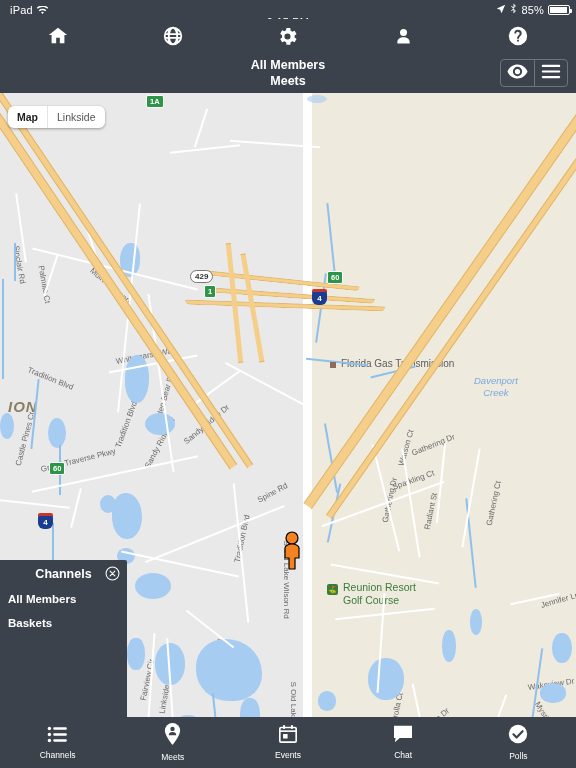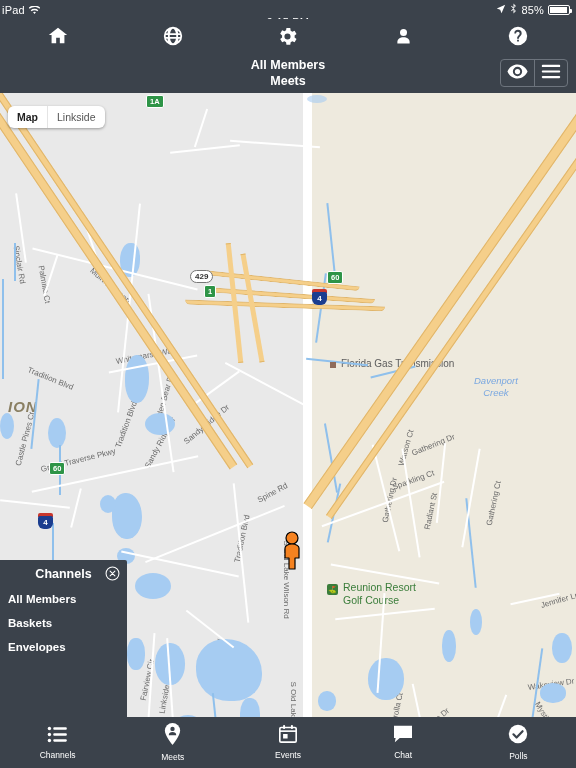--- a/index.html
+++ b/index.html
@@ -11,21 +11,21 @@
   }
   #app { position: relative; width: 576px; height: 768px; background: #3b424b; }
 
   
   .statusbar {
     position: absolute; top: 0; left: 0; width: 576px; height: 19px;
     background: #3b424b; color: #fff;
     display: flex; align-items: center;
     font-size: 11px; letter-spacing: .2px;
   }
-  .sb-left { position: absolute; left: 2px; display: flex; align-items: center; gap: 4px; }
+  .sb-left { position: absolute; left: 10px; display: flex; align-items: center; gap: 4px; }
   .sb-center { position: absolute; left: 0; width: 100%; text-align: center; font-size: 11px; margin-top: 24px; }
   .sb-right { position: absolute; right: 6px; display: flex; align-items: center; gap: 4px; }
   .wifi-ico { display:inline-block; width:11px; height:9px; }
   .batt {
     width: 22px; height: 10px; border: 1px solid #fff; border-radius: 2px;
     position: relative; display: inline-block;
   }
   .batt::after {
     content:''; position: absolute; right:-3px; top: 3px; width:2px; height:4px;
     background:#fff; border-radius:0 1px 1px 0;
@@ -444,21 +444,20 @@
       <span class="ch-close">
         <svg viewBox="0 0 20 20" width="15" height="15">
             <circle cx="10" cy="10" r="8.6" fill="none" stroke="#fff" stroke-width="1.4"></circle>
             <path d="M6.8 6.8l6.4 6.4M13.2 6.8l-6.4 6.4" stroke="#fff" stroke-width="1.4" stroke-linecap="round"></path>
           </svg>
       </span>
     </div>
     <div class="ch-list" id="channel-list">
         <div class="ch-item">All Members</div>
         <div class="ch-item">Baskets</div>
-        <div class="ch-item">Envelopes</div>
       </div>
   </div>
 
   <div class="tabbar">
     <div class="tab">
       <span>
         <svg viewBox="0 0 24 20" width="21" height="17">
             <circle cx="2.5" cy="3" r="2"></circle>
             <circle cx="2.5" cy="10" r="2"></circle>
             <circle cx="2.5" cy="17" r="2"></circle>

